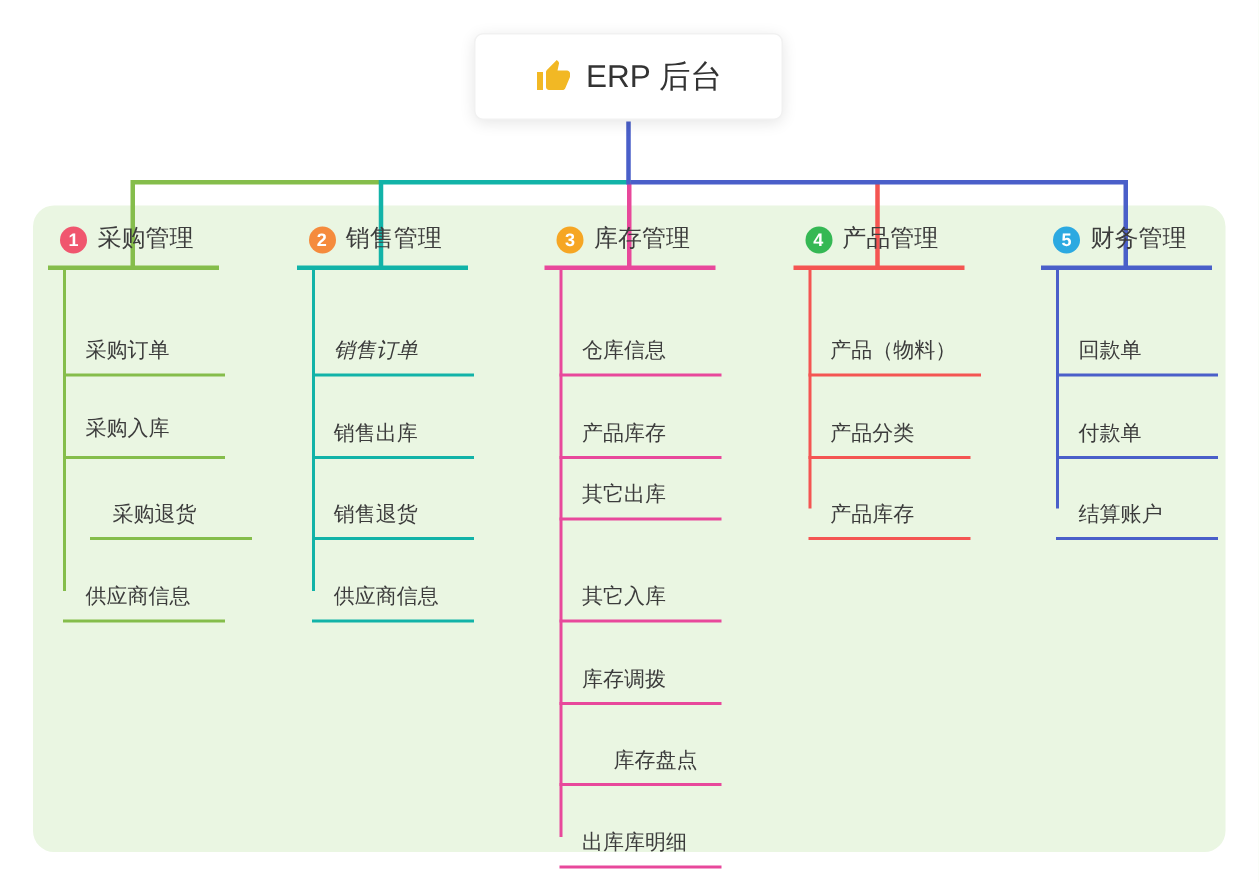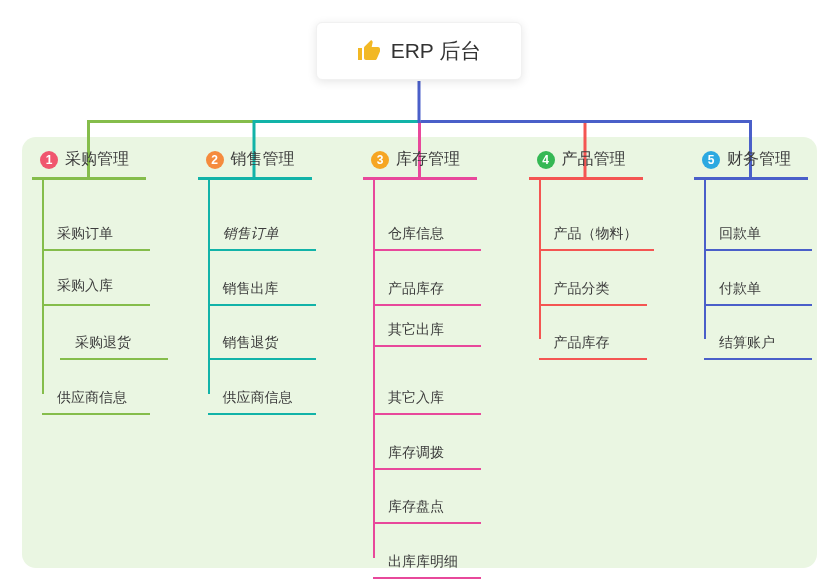--- a/index.html
+++ b/index.html
@@ -109,21 +109,21 @@
       </div>
       <div class="child-node" style="left: 373px; top: 294px; border-bottom-color: rgb(232, 72, 155);">
         <span>其它出库</span>
       </div>
       <div class="child-node" style="left: 373px; top: 362px; border-bottom-color: rgb(232, 72, 155);">
         <span>其它入库</span>
       </div>
       <div class="child-node" style="left: 373px; top: 417px; border-bottom-color: rgb(232, 72, 155);">
         <span>库存调拨</span>
       </div>
-      <div class="child-node" style="left: 373px; top: 471px; border-bottom-color: rgb(232, 72, 155);">
+      <div class="child-node" style="left: 373px; top: 471px; border-bottom-color: rgb(232, 72, 155); justify-content: flex-end;">
         <span>库存盘点</span>
       </div>
       <div class="child-node" style="left: 373px; top: 526px; border-bottom-color: rgb(232, 72, 155);">
         <span>出库库明细</span>
       </div>
       <div class="branch-title" style="left: 528.5px; top: 148px; border-bottom-color: rgb(244, 85, 82);">
         <span class="badge" style="background: rgb(53, 184, 84);">4</span>
         <span>产品管理</span>
       </div>
       <div class="trunk" style="left: 538.5px; top: 179px; height: 160px; background: rgb(244, 85, 82);"></div>

